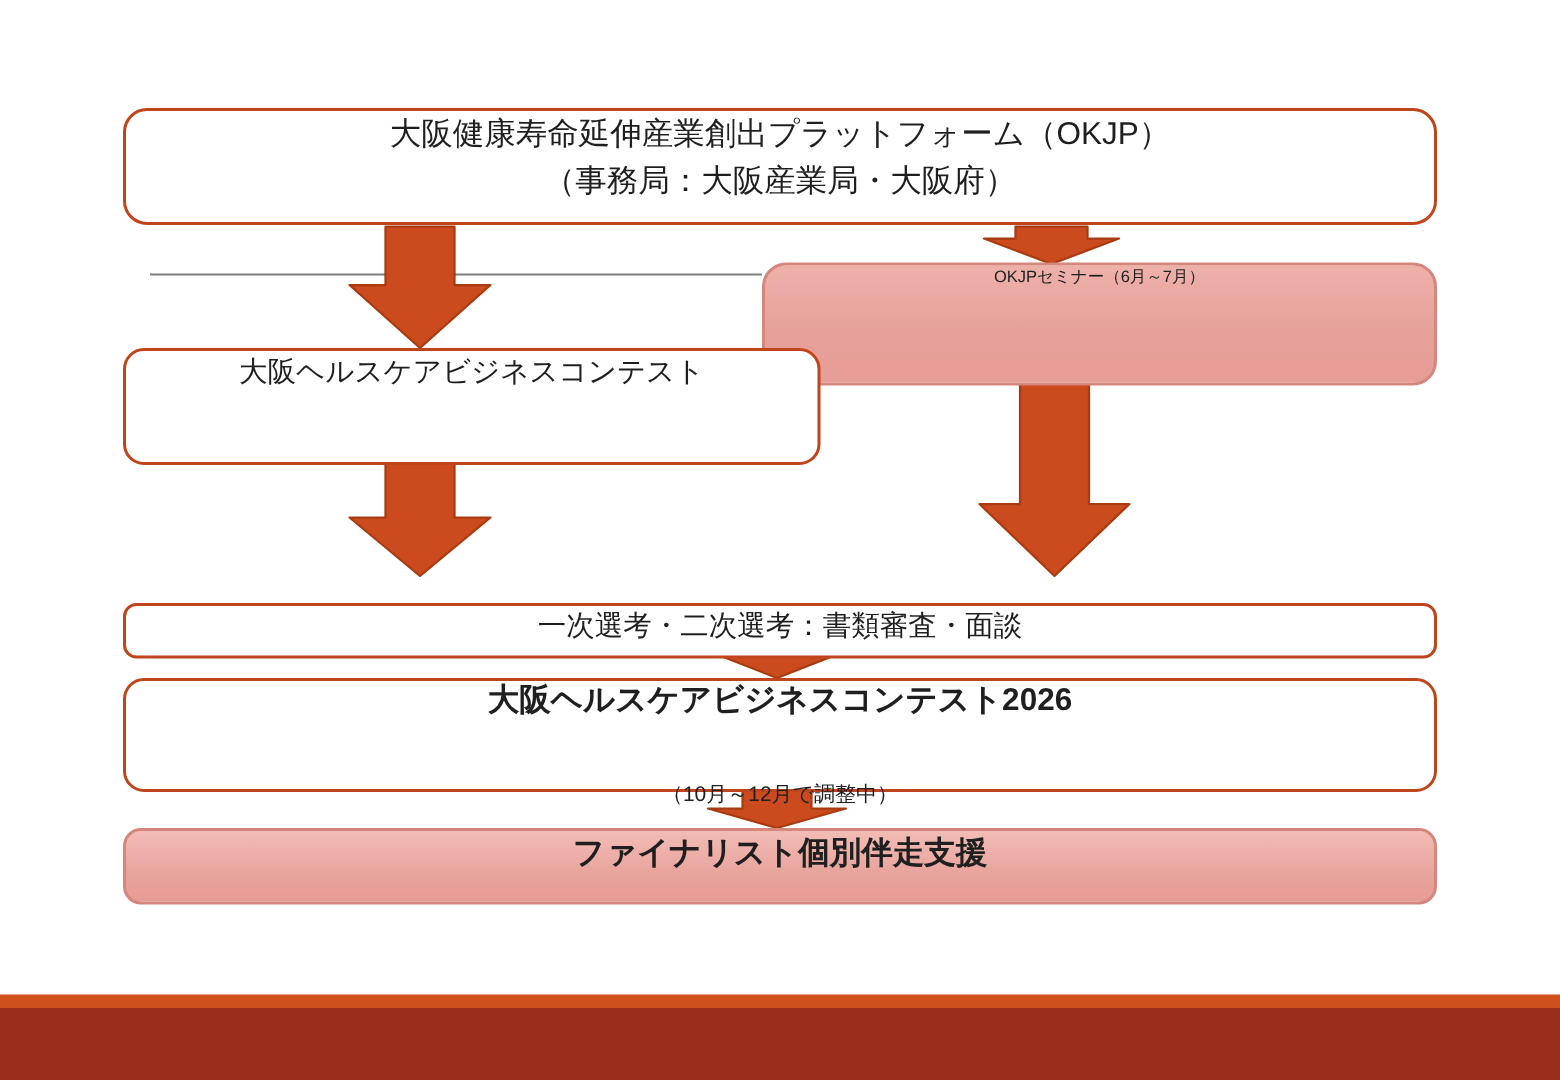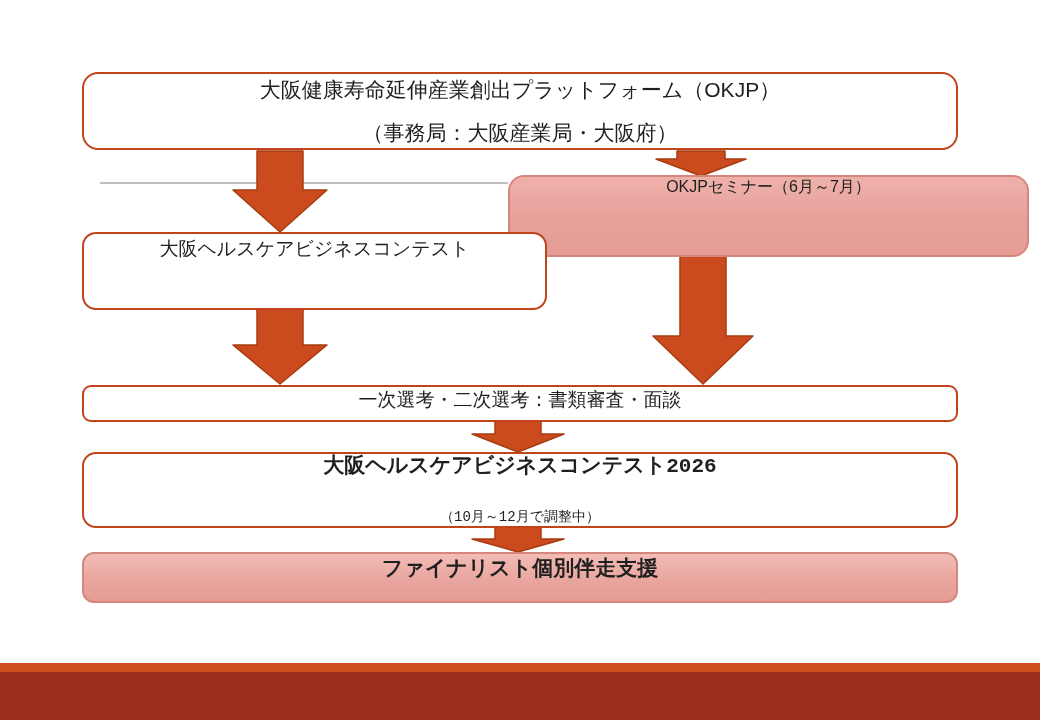--- a/index.html
+++ b/index.html
@@ -13,59 +13,58 @@
     overflow: hidden;
     color: #1f1f1f;
   }
   .slide { position: absolute; inset: 0; }
 
   .box {
     position: absolute;
     display: flex;
     flex-direction: column;
     align-items: center;
-    justify-content: space-between;
+    justify-content: flex-start;
     text-align: center;
     background: #ffffff;
     border: 2px solid #c0451c;
   }
 
   .box-platform {
     left: 82px; top: 72px; width: 876px; height: 78px;
     border-radius: 16px;
     font-size: 21px; line-height: 31px;
   }
 
   .box-seminar {
-    left: 508px; top: 175px; width: 521px; height: 82px;
+    left: 508px; top: 175px; width: 450px; height: 82px;
     border-radius: 16px;
     border: 2px solid #d5877e;
     background: linear-gradient(180deg, #eeb1aa 0%, #e7a09a 55%, #e69d96 100%);
-    font-size: 16px;
+    font-size: 11px;
   }
 
   .box-recruit {
     left: 82px; top: 232px; width: 465px; height: 78px;
     border-radius: 14px;
     font-size: 19px; line-height: 29px;
   }
 
   .box-selection {
-    left: 82px; top: 385px; width: 876px; height: 37px;
+    left: 82px; top: 402px; width: 876px; height: 37px;
     border-radius: 9px;
     font-size: 19px;
   }
 
   .box-contest {
     left: 82px; top: 452px; width: 876px; height: 76px;
     border-radius: 14px;
-    font-family: Liberation Mono, monospace;
   }
   .box-contest .title { font-size: 21px; font-weight: bold; line-height: 26px; }
-  .box-contest .subtitle { font-size: 14px; line-height: 18px; }
+  .box-contest .subtitle { font-size: 14px; line-height: 18px; margin-top: 40px; }
 
   .box-finalist {
     left: 82px; top: 552px; width: 876px; height: 51px;
     border-radius: 12px;
     border: 2px solid #d5877e;
     background: linear-gradient(180deg, #f2bcb5 0%, #e8a49d 60%, #e69c95 100%);
     font-size: 21px; font-weight: bold;
   }
 
   .connector-layer {

